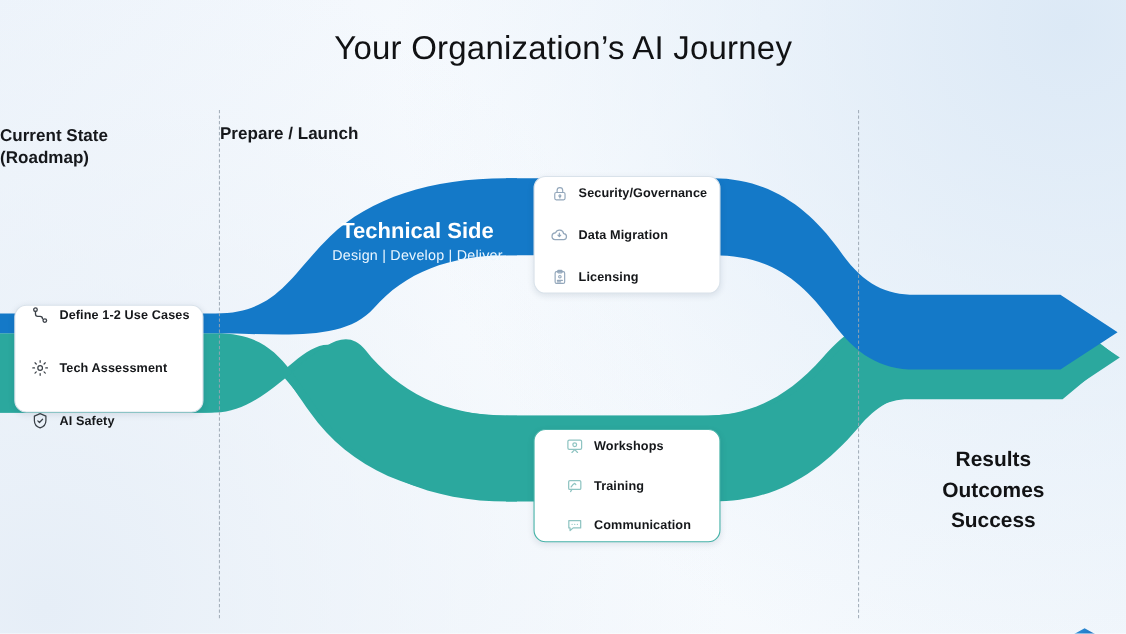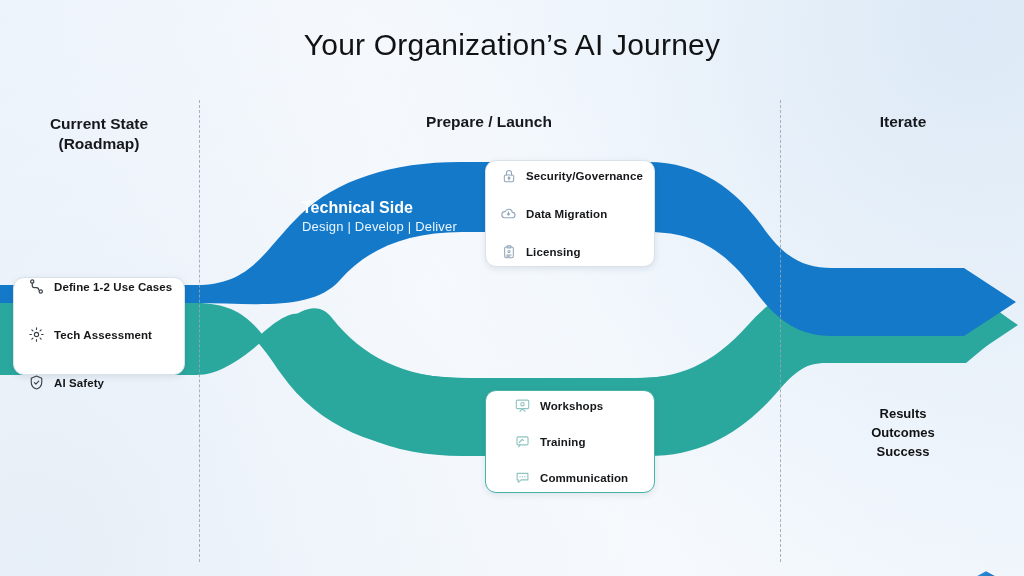--- a/index.html
+++ b/index.html
@@ -26,21 +26,21 @@
   .divider.d2{left:780px;}
 
   
   .title{
     position:absolute;left:0;right:0;top:28px;text-align:center;
     font-size:30px;font-weight:normal;color:#111214;letter-spacing:.2px;
   }
 
   
   .stage-head{
-    position:absolute;text-align:center;font-size:15.5px;font-weight:bold;
+    position:absolute;font-size:15.5px;font-weight:bold;
     color:#16181c;line-height:1.32;
   }
   .stage-head.s1{left:0;top:114px;width:198px;}
   .stage-head.s2{left:200px;top:112px;width:578px;}
   .stage-head.s3{left:782px;top:112px;width:242px;}
 
   
   .card{
     position:absolute;background:#ffffff;border-radius:11px;
     border:1px solid #d9e2ea;
@@ -61,31 +61,31 @@
     font-size:11.5px;font-weight:bold;color:#15171a;white-space:nowrap;
     letter-spacing:.1px;
   }
 
   #left-card{left:13px;top:277px;width:172px;height:98px;gap:31px;}
   #tech-card{left:485px;top:160px;width:170px;height:107px;}
   #people-card{left:485px;top:390px;width:170px;height:103px;}
 
   
   .branch{position:absolute;color:#ffffff;}
-  .branch .bt{font-size:16px;font-weight:bold;line-height:1.15;}
+  .branch .bt{font-size:20px;font-weight:bold;line-height:1.15;text-align:center;}
   .branch .bs{font-size:13px;font-weight:normal;line-height:1.3;margin-top:2px;
               color:#eaf6ff;letter-spacing:.2px;}
   #tech-branch{left:302px;top:199px;}
   #people-branch{left:302px;top:424px;}
   #people-branch .bs{color:#e9faf7;}
 
   
   .outcome{
     position:absolute;left:782px;top:405px;width:242px;text-align:center;
-    font-size:13px;font-weight:bold;color:#111214;line-height:1.45;
+    font-size:19px;font-weight:bold;color:#111214;line-height:1.45;
   }
 
   
   .logo{
     position:absolute;left:836px;top:526px;
     display:flex;align-items:center;gap:7px;margin-top:44px;
   }
   .logo .wordmark{
     font-size:17px;font-weight:bold;letter-spacing:2.1px;color:#5f7384;
   }
@@ -175,23 +175,20 @@
 
   <div class="title">Your Organization’s AI Journey</div>
 
   <div class="stage-head s1">
     <div>Current State</div>
     <div>(Roadmap)</div>
   </div>
   <div class="stage-head s2">
     <div>Prepare / Launch</div>
   </div>
-  <div class="stage-head s3">
-    <div>Iterate</div>
-  </div>
 
   <div class="card" id="left-card">
     <div class="card-row">
       <span class="ico">
         <svg viewBox="0 0 24 24" width="17" height="17" fill="none" stroke="#3b4148" stroke-width="1.7" stroke-linecap="round" stroke-linejoin="round">
           <circle cx="6" cy="5" r="2.3"></circle>
             <circle cx="18" cy="19" r="2.3"></circle>
           <path d="M6 7.3v3.2a3 3 0 0 0 3 3h3a3 3 0 0 1 3 3v0.2"></path>
         </svg>
       </span>

